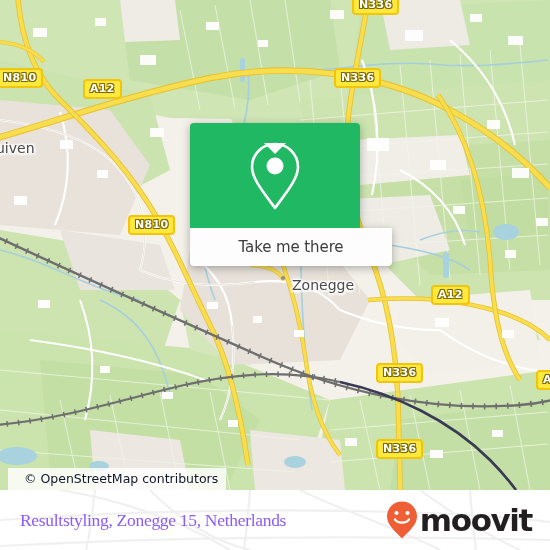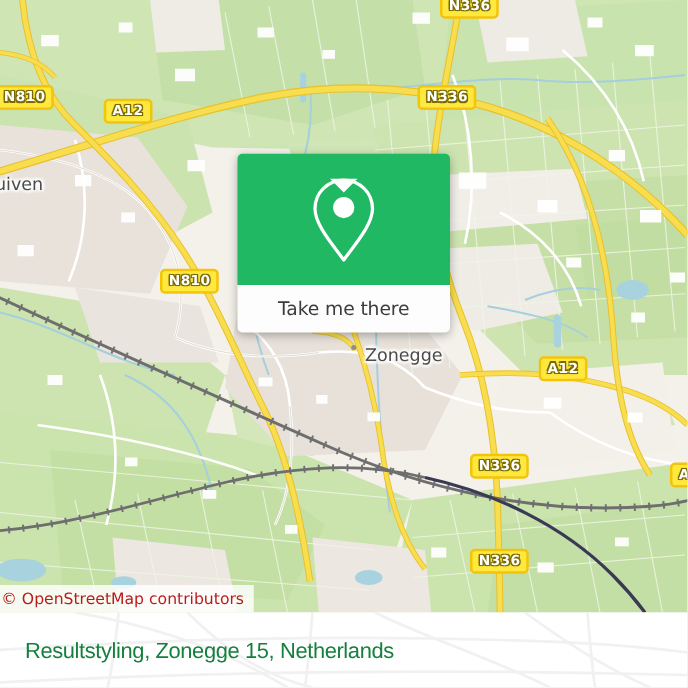--- a/index.html
+++ b/index.html
@@ -63,27 +63,27 @@
   .place-dot {
     position: absolute;
     width: 4px; height: 4px;
     background: #8e8e8e;
     border-radius: 50%;
   }
 
   
   #attribution {
     position: absolute;
-    left: 0;
+    left: 8px;
     bottom: 0;
     background: rgba(255,255,255,0.82);
-    color: #b91c1c;
+    color: #0f172a;
     font-size: 12.5px;
     font-family: "DejaVu Sans", sans-serif;
-    padding: 3px 8px 4px 1px;
+    padding: 3px 8px 4px 16px;
     line-height: 15px;
     white-space: nowrap;
   }
 
   
   #popup {
     position: absolute;
     left: 190px;
     top: 123px;
     width: 170px;
@@ -93,21 +93,21 @@
     width: 170px;
     height: 105px;
     background: #21b863;
     border-radius: 4px 4px 0 0;
     display: flex;
     align-items: center;
     justify-content: center;
   }
   #popup-green svg { display: block; }
   #popup-white {
-    width: 170px;
+    width: 202px;
     height: 38px;
     background: #fdfdfd;
     border-radius: 0 0 4px 4px;
     display: flex;
     align-items: center;
     justify-content: center;
   }
   #popup-label {
     color: #3c3c3c;
     font-size: 15px;
@@ -142,23 +142,23 @@
   #footer-inner {
     position: absolute;
     left: 0; top: 0;
     width: 550px; height: 60px;
     display: flex;
     align-items: center;
     justify-content: space-between;
     padding: 0 18px 0 20px;
   }
   #footer-title {
-    color: #15803d;
+    color: #8b5cf6;
     font-size: 17.5px;
-    font-family: Liberation Sans, sans-serif;
+    font-family: Liberation Serif, serif;
     letter-spacing: -0.3px;
     white-space: nowrap;
   }
   #brand {
     display: flex;
     align-items: center;
     gap: 1px;
   }
   #brand-wordmark {
     color: #231f20;
@@ -421,16 +421,25 @@
         <path d="M0,546 C150,538 320,534 550,540"></path>
         <path d="M95,490 C92,515 90,535 86,550"></path>
         <path d="M250,490 C248,515 246,535 244,550"></path>
         <path d="M470,490 C472,515 474,535 476,550"></path>
       </g>
     </svg>
 
     <div id="footer-inner">
       <span id="footer-title">Resultstyling, Zonegge 15, Netherlands</span>
 
+      <span id="brand">
+        <svg width="34" height="40" viewBox="0 0 34 40">
+          <path d="M17 1.5 C8.7 1.5 2 8.2 2 16.5 C2 25.3 11 32 17 38.5 C23 32 32 25.3 32 16.5 C32 8.2 25.3 1.5 17 1.5 Z" fill="#ef5e34"></path>
+          <circle cx="11.5" cy="13" r="2.1" fill="#ffffff"></circle>
+          <circle cx="22.5" cy="13" r="2.1" fill="#ffffff"></circle>
+          <path d="M10 19.5 C12.5 23.6 21.5 23.6 24 19.5" fill="none" stroke="#ffffff" stroke-width="2.4" stroke-linecap="round"></path>
+        </svg>
+        <span id="brand-wordmark">moovit</span>
+      </span>
     </div>
   </div>
 
 </div>
 
 </body></html>

